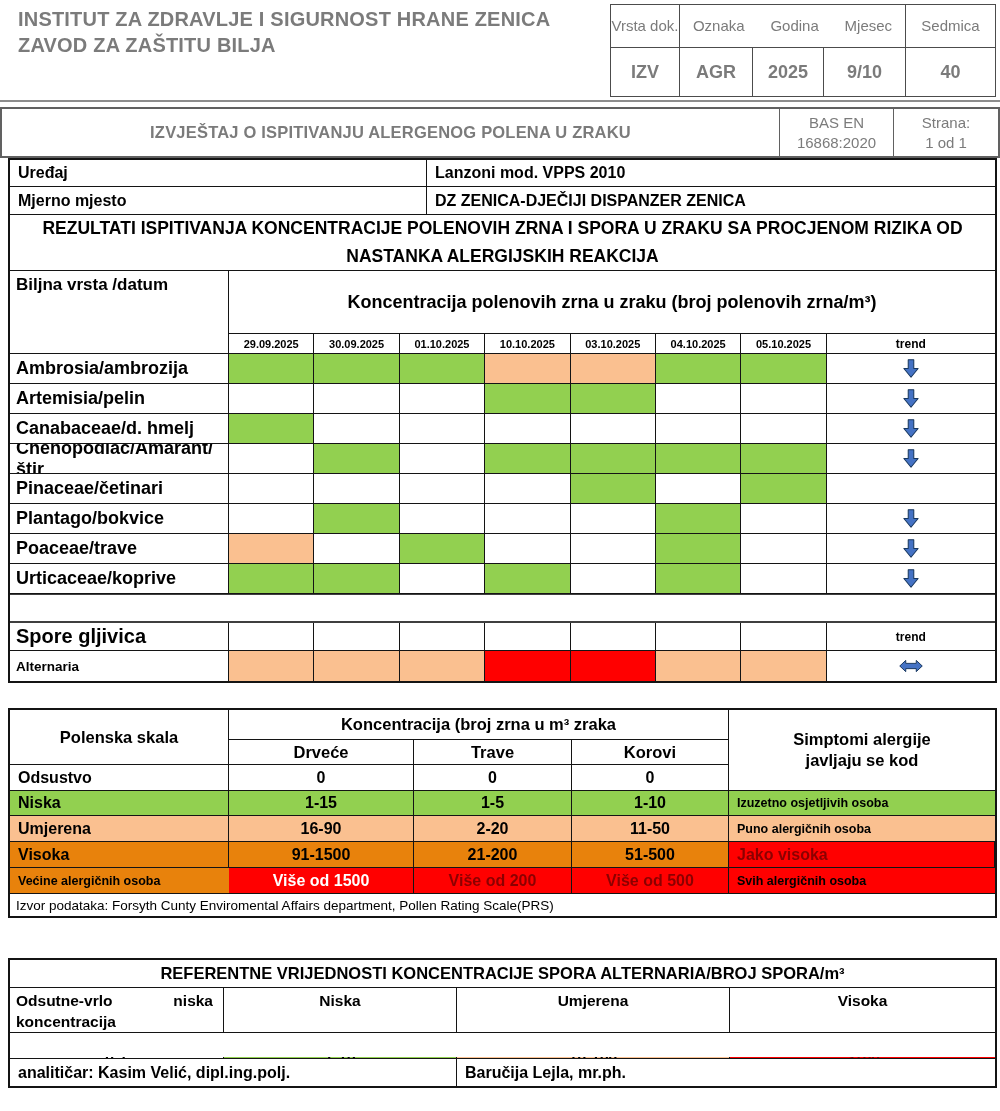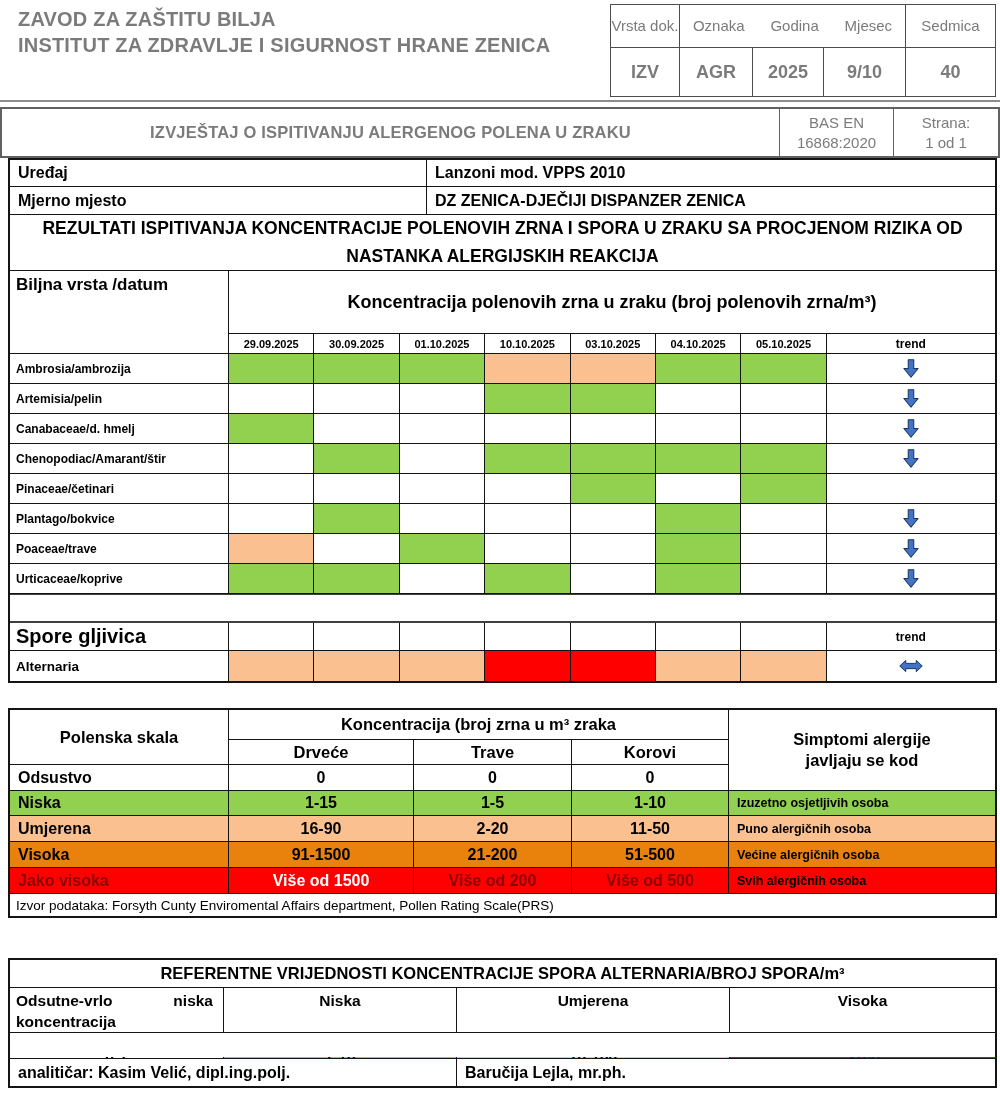--- a/index.html
+++ b/index.html
@@ -41,21 +41,21 @@
   .rez-title{border-bottom:1px solid #141414;min-height:55px;display:flex;align-items:center;
              justify-content:center;text-align:center;font-size:17.5px;font-weight:bold;line-height:1.55;
              padding:0 30px;}
   .main-grid{display:grid;grid-template-columns:219px repeat(7, 85.4px) 1fr;
              grid-template-rows:63px 20px repeat(8,30px) 29px 28px 30px;}
   .biljna{grid-row:1/3;grid-column:1;align-items:flex-start;justify-content:flex-start;
           padding:4px 0 0 6px;font-size:17px;font-weight:bold;}
   .konc{grid-column:2/10;border-right:none;font-size:18px;font-weight:bold;}
   .date-cell{font-size:11px;font-weight:bold;}
   .trend-head{font-size:12px;font-weight:bold;}
-  .row-label{justify-content:flex-start;padding-left:6px;font-size:12px;font-weight:bold;}
+  .row-label{justify-content:flex-start;padding-left:6px;font-size:18px;font-weight:bold;}
   .blank-row{grid-column:1/10;border-right:none;border-top:1px solid #3f3f3f;
              border-bottom:2px solid #3f3f3f;}
   .spore-label{justify-content:flex-start;padding-left:6px;font-size:20px;font-weight:bold;}
   .alt-label{justify-content:flex-start;padding-left:6px;font-size:13.5px;font-weight:bold;}
 
   
   .scale{margin-top:25px;display:grid;grid-template-columns:219px 185px 158px 157px 1fr;
          grid-template-rows:30px 25px 26px 25px 26px 26px 26px 22px;}
   .sc-h{font-size:16.5px;font-weight:bold;text-align:center;line-height:1.25;}
   .polenska{grid-row:1/3;grid-column:1;}
@@ -81,22 +81,22 @@
   .an-right{grid-column:3/5;justify-content:flex-start;padding-left:8px;font-size:16px;font-weight:bold;
             border-right:none;border-bottom:none;}
 </style>
 </head>
 <body>
 
 <div class="page">
 
   <div class="top">
     <div class="institute">
+      <div>INSTITUT ZA ZDRAVLJE I SIGURNOST HRANE ZENICA</div>
       <div>ZAVOD ZA ZAŠTITU BILJA</div>
-      <div>INSTITUT ZA ZDRAVLJE I SIGURNOST HRANE ZENICA</div>
     </div>
     <div class="doc-table">
       <div class="dc">Vrsta dok.</div>
       <div class="dc merged">
         <span>Oznaka</span>
         <span>Godina</span>
         <span>Mjesec</span>
       </div>
       <div class="dc nobr">Sedmica</div>
 
@@ -286,22 +286,22 @@
       <div class="cell sc-sym" style="background: rgb(146, 208, 80);">Izuzetno osjetljivih osoba</div>
       <div class="cell sc-label" style="background: rgb(250, 192, 144);">Umjerena</div>
       <div class="cell sc-val" style="background: rgb(250, 192, 144);">16-90</div>
       <div class="cell sc-val" style="background: rgb(250, 192, 144);">2-20</div>
       <div class="cell sc-val" style="background: rgb(250, 192, 144);">11-50</div>
       <div class="cell sc-sym" style="background: rgb(250, 192, 144);">Puno alergičnih osoba</div>
       <div class="cell sc-label" style="background: rgb(232, 130, 12);">Visoka</div>
       <div class="cell sc-val" style="background: rgb(232, 130, 12);">91-1500</div>
       <div class="cell sc-val" style="background: rgb(232, 130, 12);">21-200</div>
       <div class="cell sc-val" style="background: rgb(232, 130, 12);">51-500</div>
+      <div class="cell sc-label" style="background: rgb(255, 0, 0); color: rgb(139, 0, 0);">Jako visoka</div>
       <div class="cell sc-sym" style="background: rgb(232, 130, 12);">Većine alergičnih osoba</div>
-      <div class="cell sc-label" style="background: rgb(255, 0, 0); color: rgb(139, 0, 0);">Jako visoka</div>
       <div class="cell sc-val" style="background: rgb(255, 0, 0); color: #ffffff;">Više od 1500</div>
       <div class="cell sc-val" style="background: rgb(255, 0, 0); color: rgb(139, 0, 0);">Više od 200</div>
       <div class="cell sc-val" style="background: rgb(255, 0, 0); color: rgb(139, 0, 0);">Više od 500</div>
       <div class="cell sc-sym" style="background: rgb(255, 0, 0);">Svih alergičnih osoba</div>
       <div class="cell source-row">Izvor podataka: Forsyth Cunty Enviromental Affairs department, Pollen Rating Scale(PRS)</div>
     </div>
 
   <div class="wrap ref" id="ref-grid">
     <div class="cell ref-title">REFERENTNE VRIJEDNOSTI KONCENTRACIJE SPORA ALTERNARIA/BROJ SPORA/m³</div>
 

